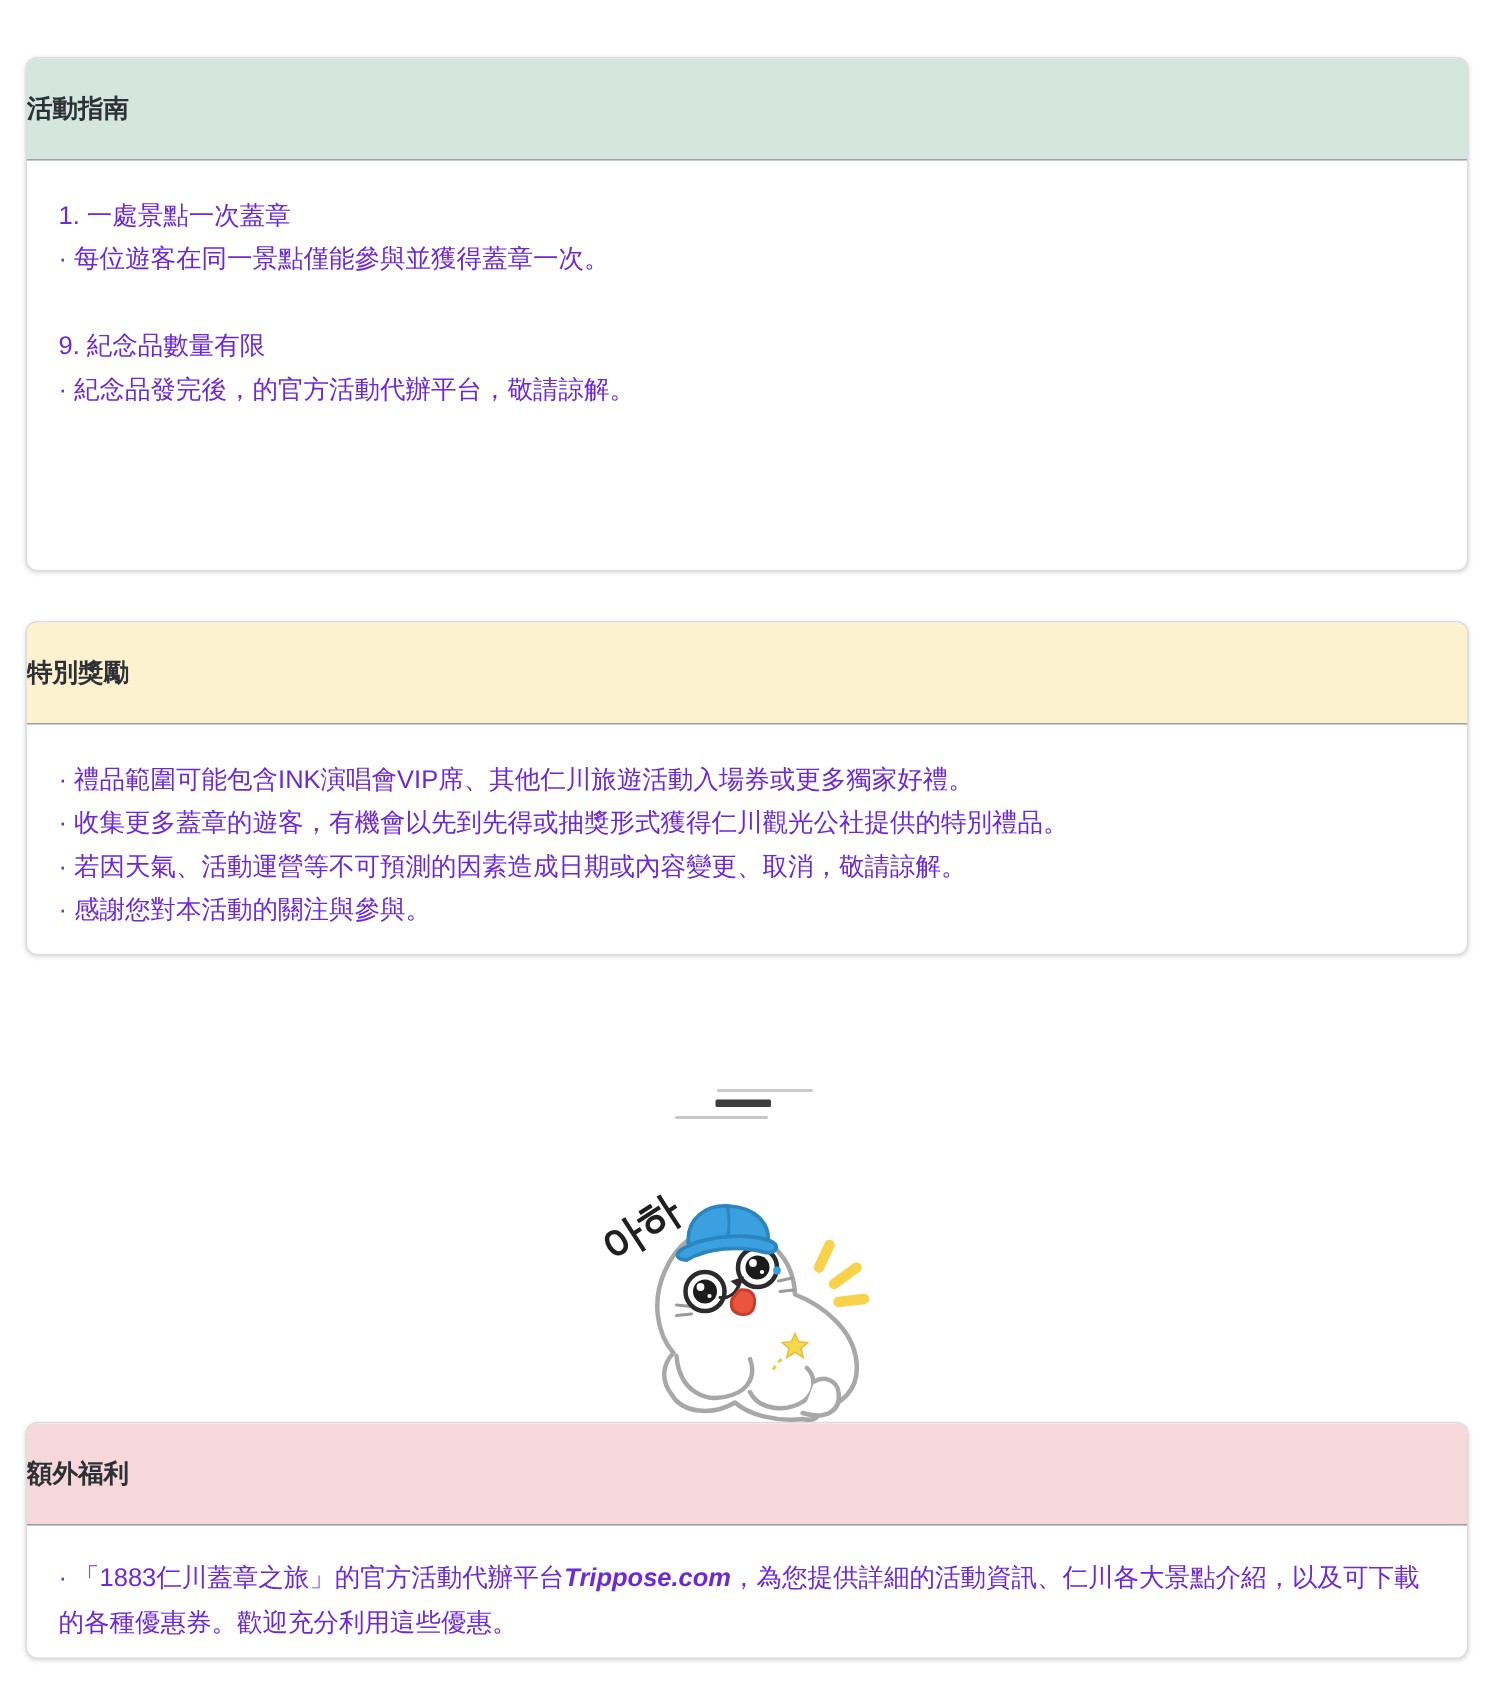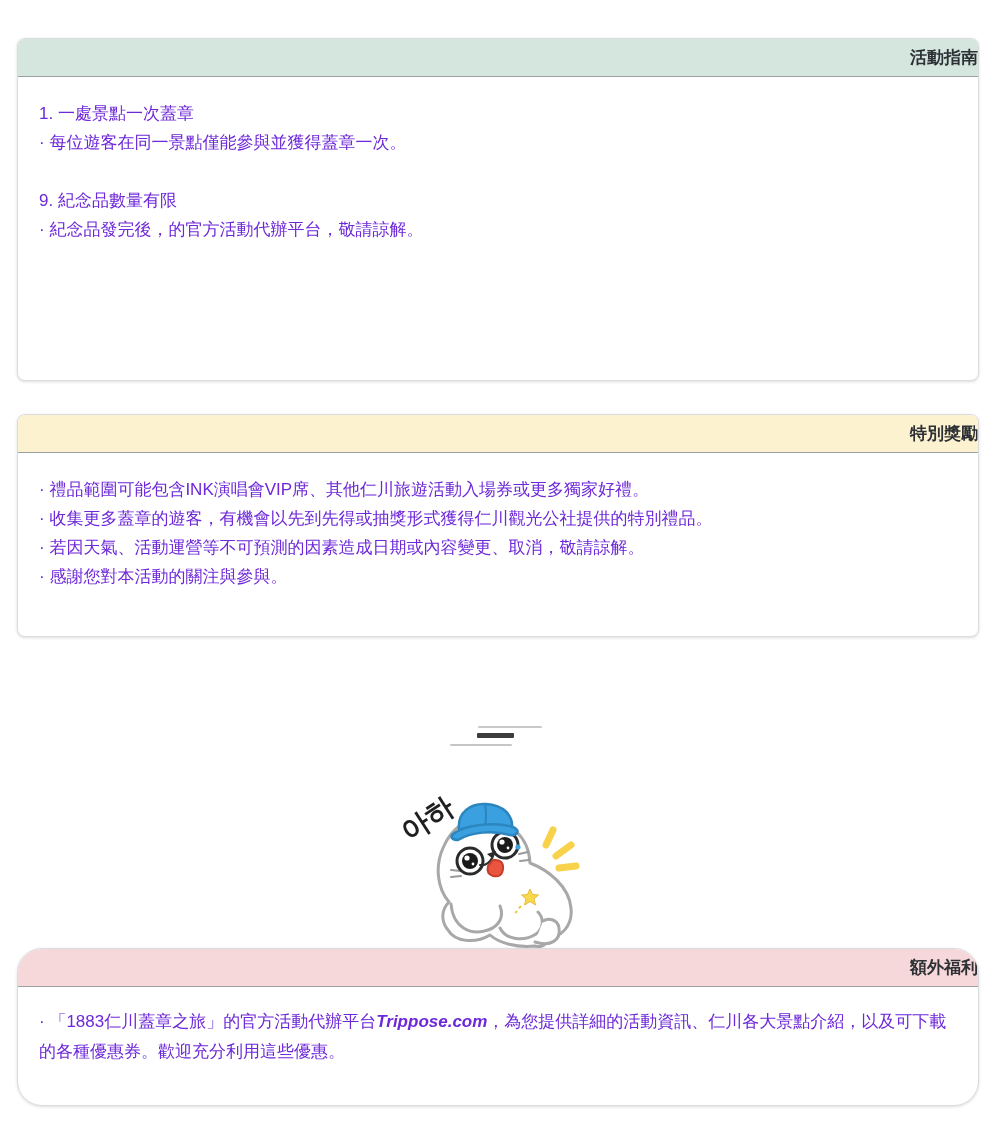--- a/index.html
+++ b/index.html
@@ -8,23 +8,23 @@
     position:relative; width:998px; height:1133px; background:#ffffff;
     font-family:"Liberation Sans", sans-serif; color:#202124; overflow:hidden;
   }
   .card {
     position:absolute; left:17px; width:962px; background:#ffffff;
     border:1px solid #dadce0; border-radius:8px; overflow:hidden;
     box-shadow:0 1px 3px rgba(60,64,67,.18);
   }
   .card-guide    { top:38px;  height:343px; }
   .card-rewards  { top:414px; height:223px; }
-  .card-benefits { top:948px; height:158px;border-radius:25px; }
+  .card-benefits { top:948px; height:158px; }
   .card-header {
-    height:38px; display:flex; align-items:center; justify-content:flex-end;
+    height:68px; display:flex; align-items:center; justify-content:flex-start;
     border-bottom:1px solid #9aa0a6;
   }
   .hdr-green  { background:#d4e6dd; }
   .hdr-yellow { background:#fdf2d0; }
   .hdr-pink   { background:#f6d8da; }
   .card-title { font-size:17px; font-weight:bold; color:#2d3135; }
   .card-body  { padding:22px 21px 22px 21px; font-size:17px; line-height:29px; color:#6d28d9; }
   .card-body p { margin:0 0 29px 0; }
   .card-body p:last-child { margin-bottom:0; }
   .line { display:block; }

